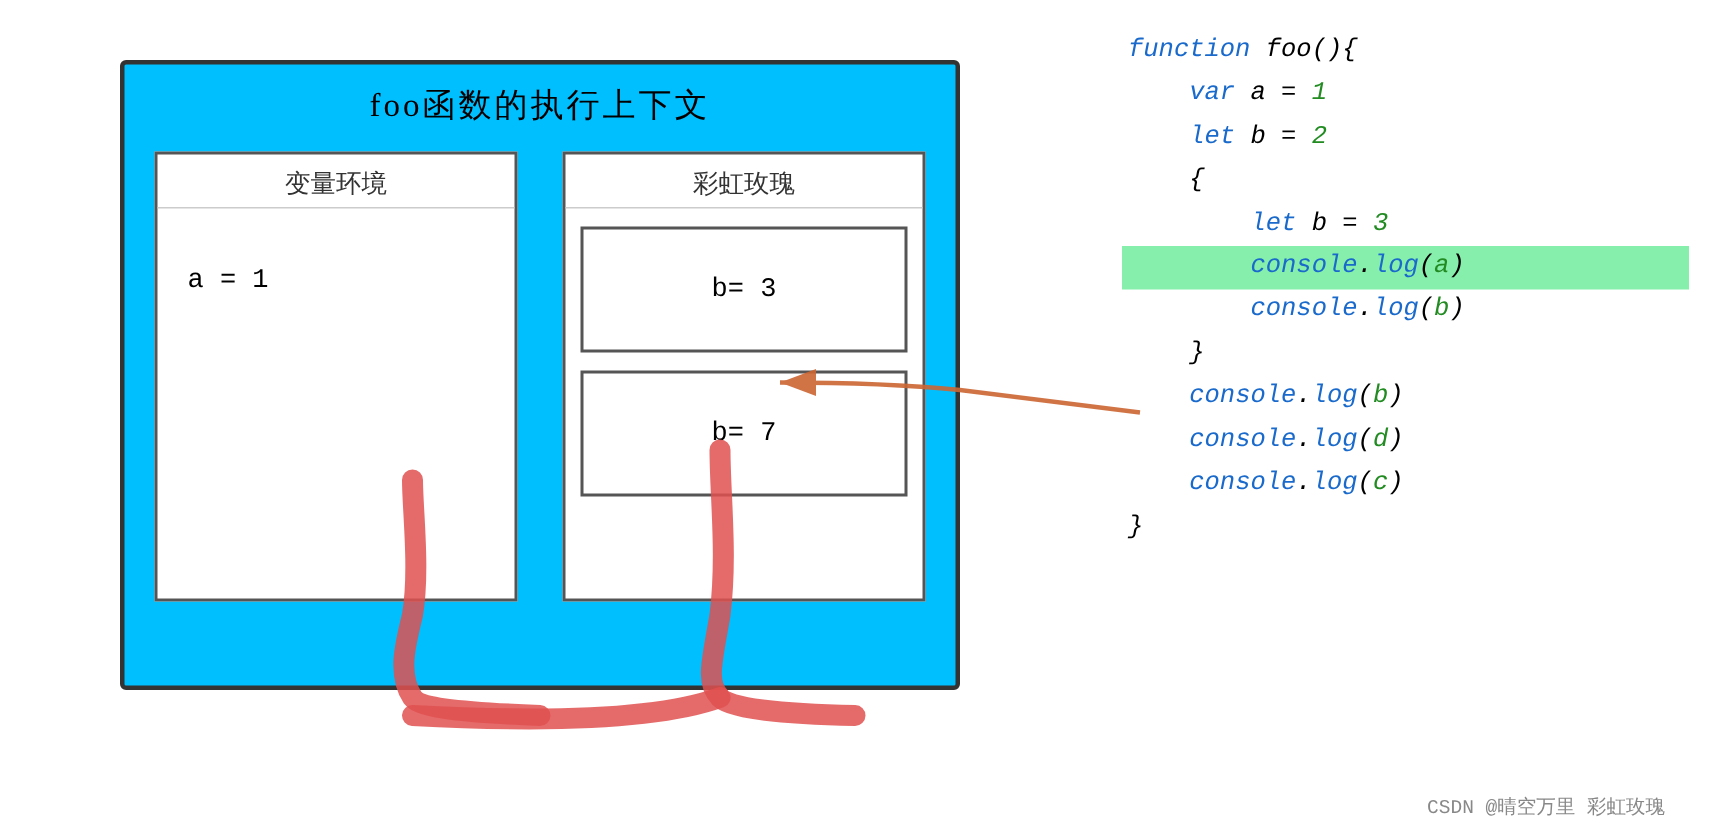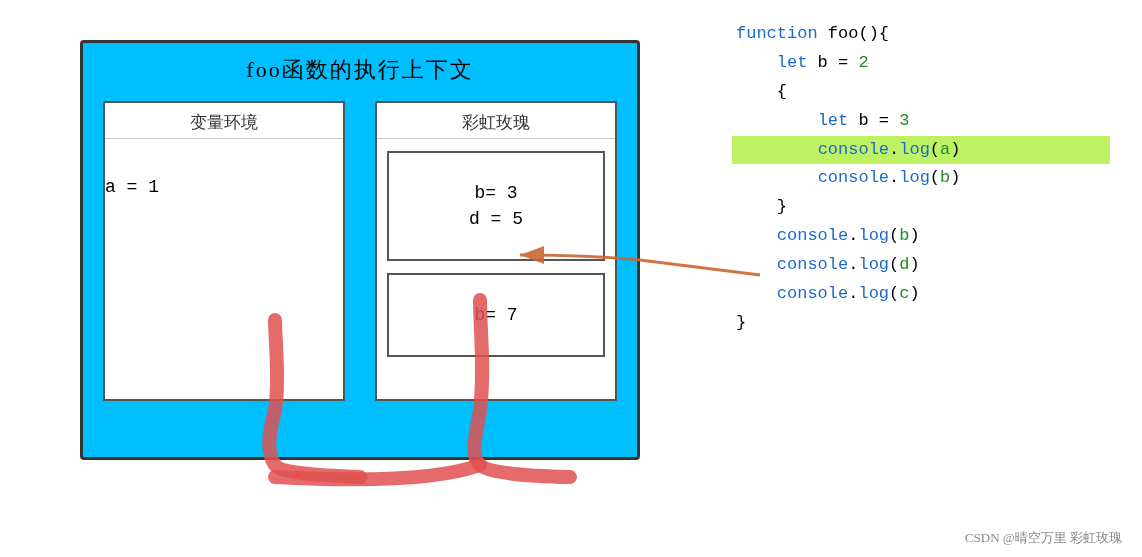--- a/index.html
+++ b/index.html
@@ -60,21 +60,21 @@
     .panel-title {
       text-align: center;
       font-size: 17px;
       font-family: 'SimSun', '宋体', serif;
       color: #333;
       padding: 8px 0 4px 0;
       border-bottom: 1px solid #ccc;
     }
 
     .panel-content {
-      padding: 20px 0;
+      padding: 20px 20px;
     }
 
     .var-item {
       font-size: 18px;
       font-family: 'Courier New', monospace;
       color: #000;
       margin: 18px 0;
     }
 
     
@@ -104,23 +104,24 @@
       left: 0;
       top: 0;
       width: 600px;
       height: 460px;
       pointer-events: none;
     }
 
     
     .code-area {
       position: absolute;
-      right: 36px;
+      right: 20px;
       top: 20px;
       width: 370px;
+      font-style: italic;
     }
 
     .code-line {
       font-size: 17px;
       font-family: 'Courier New', monospace;
       line-height: 1.7;
       white-space: pre;
     }
 
     .kw { color: #1a6acc; } 
@@ -136,24 +137,24 @@
       top: 0;
       width: 1142px;
       height: 557px;
       pointer-events: none;
     }
 
     
     .watermark {
       position: absolute;
       bottom: 10px;
-      right: 20px;
+      right: 32px;
       font-size: 13px;
       color: #888;
-      font-family: Liberation Serif, serif;
+      font-family: Liberation Mono, monospace;
     }
   </style>
 </head>
 <body>
 
 <div class="diagram-area">
   <div class="outer-box">
     <div class="outer-title">foo函数的执行上下文</div>
     <div class="inner-panels">
 
@@ -161,45 +162,45 @@
         <div class="panel-title">变量环境</div>
         <div class="panel-content">
           <div class="var-item">a = 1</div>
         </div>
       </div>
 
       <div class="lex-panel">
         <div class="panel-title">彩虹玫瑰</div>
         <div class="lex-sub-box">
           <div class="var-item">b= 3</div>
-          <div class="var-item">d = 5</div>
         </div>
         <div class="lex-sub-box">
           <div class="var-item">b= 7</div>
         </div>
       </div>
     </div>
   </div>
 
   <svg class="connector-svg" viewBox="0 0 600 460">
 
     <path d="M 195 280 C 195 300, 200 340, 195 370 C 190 390, 185 410, 195 425 C 200 432, 230 435, 280 437" stroke="#e05050" stroke-width="14" fill="none" stroke-linecap="round" opacity="0.85"></path>
 
     <path d="M 400 260 C 400 290, 405 330, 400 370 C 395 400, 390 415, 400 425 C 405 432, 440 436, 490 437" stroke="#e05050" stroke-width="14" fill="none" stroke-linecap="round" opacity="0.85"></path>
 
     <path d="M 195 437 Q 345 445 400 425" stroke="#e05050" stroke-width="14" fill="none" stroke-linecap="round" opacity="0.85"></path>
   </svg>
 </div>
 
 <div class="code-area">
   <div class="code-line"><span class="kw">function</span><span> foo(){</span></div>
+  <div class="code-line">    <span class="kw">var</span><span> a </span><span>= </span><span class="val">1</span></div>
   <div class="code-line">    <span class="kw">let</span><span> b </span><span>= </span><span class="val">2</span></div>
   <div class="code-line">    <span class="brace">{</span></div>
   <div class="code-line">        <span class="kw">let</span><span> b </span><span>= </span><span class="val">3</span></div>
-  <div class="code-line" style="background:#bef264; display:block; padding: 0 4px; margin: 0 -4px;">        <span class="console-text">console</span><span>.</span><span class="console-text">log</span><span>(</span><span class="console-arg">a</span><span>)</span></div>
+  <div class="code-line" style="background:#86efac; display:block; padding: 0 4px; margin: 0 -4px;">        <span class="console-text">console</span><span>.</span><span class="console-text">log</span><span>(</span><span class="console-arg">a</span><span>)</span></div>
   <div class="code-line">        <span class="console-text">console</span><span>.</span><span class="console-text">log</span><span>(</span><span class="console-arg">b</span><span>)</span></div>
   <div class="code-line">    <span class="brace">}</span></div>
   <div class="code-line">    <span class="console-text">console</span><span>.</span><span class="console-text">log</span><span>(</span><span class="console-arg">b</span><span>)</span></div>
   <div class="code-line">    <span class="console-text">console</span><span>.</span><span class="console-text">log</span><span>(</span><span class="console-arg">d</span><span>)</span></div>
   <div class="code-line">    <span class="console-text">console</span><span>.</span><span class="console-text">log</span><span>(</span><span class="console-arg">c</span><span>)</span></div>
   <div class="code-line"><span class="brace">}</span></div>
 </div>
 
 <svg class="arrow-overlay" viewBox="0 0 1142 557">
 

